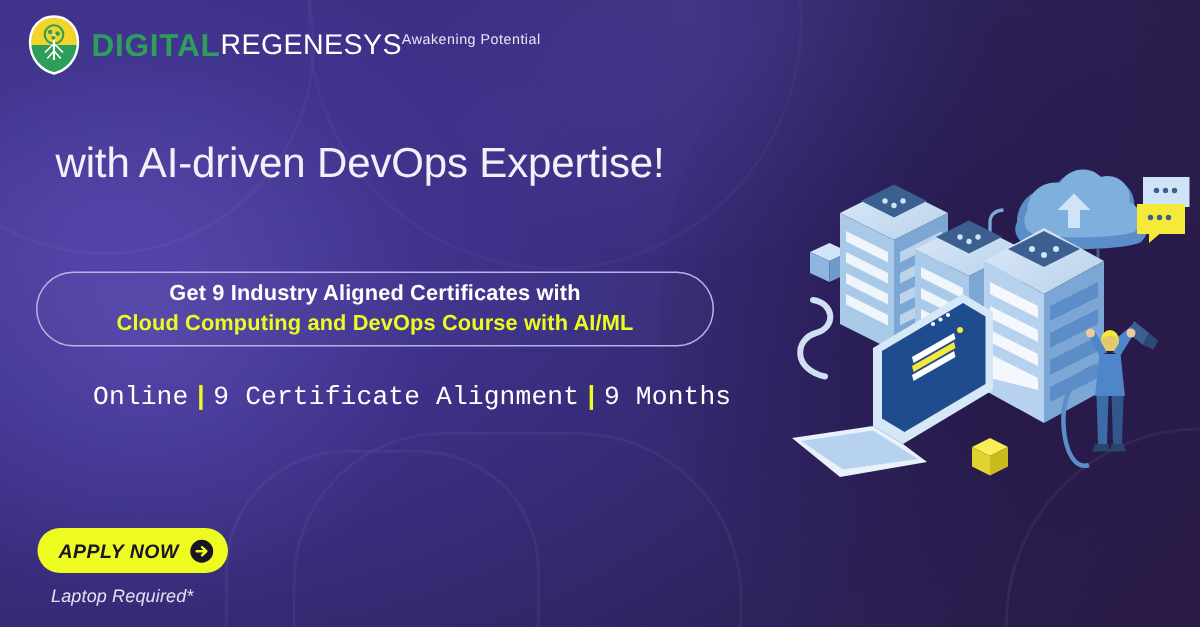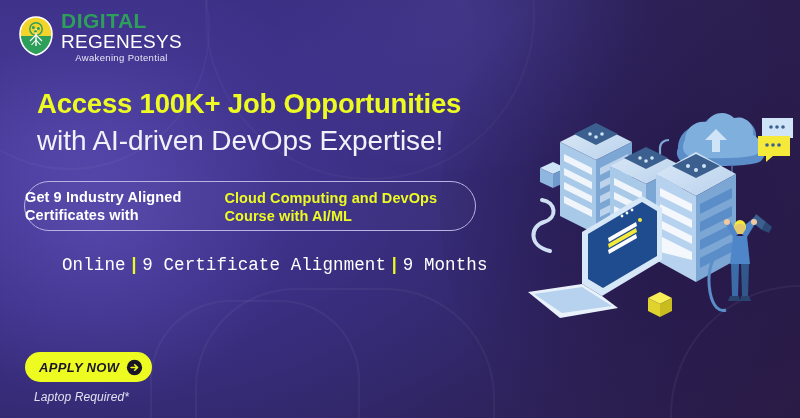--- a/index.html
+++ b/index.html
@@ -57,21 +57,21 @@
     background:radial-gradient(circle, rgba(30,15,55,0.55) 0%, rgba(30,15,55,0) 72%);
     border-radius:50%;
   }
 
   
   .logo{
     position:absolute; left:18px; top:10px;
     display:flex; align-items:center; gap:7px;
   }
   .logo-mark{ width:36px; height:40px; flex:none; }
-  .logo-text{ display:flex; flex-direction:column; line-height:1; }
+  .logo-text{ display:flex; flex-direction:row; line-height:1; }
   .logo-digital{
     font-size:21px; font-weight:bold; letter-spacing:0.5px;
     color:#2e9e5b; font-family:"Liberation Sans", sans-serif;
   }
   .logo-regenesys{
     font-size:19px; font-weight:normal; letter-spacing:0.3px;
     color:#ffffff; margin-top:1px;
   }
   .logo-tag{
     font-size:9.5px; color:#e9e6f5; letter-spacing:0.35px;
@@ -92,21 +92,21 @@
     letter-spacing:-0.1px; line-height:1.2; margin-top:4px;
     white-space:nowrap;
   }
 
   
   .pill{
     position:absolute; left:24px; top:181px;
     width:452px; height:50px;
     border:1.6px solid #b9b2e4;
     border-radius:26px;
-    display:flex; flex-direction:row;
+    display:flex; flex-direction:column;
     align-items:center; justify-content:center;
     background:rgba(255,255,255,0.018);
   }
   .pill-line-1{
     font-size:14.5px; font-weight:bold; color:#ffffff;
     letter-spacing:0.1px; line-height:1.25;
   }
   .pill-line-2{
     font-size:14.5px; font-weight:bold; color:#edfb21;
     letter-spacing:0.1px; line-height:1.25; margin-top:2px;
@@ -179,21 +179,20 @@
       <circle cx="17.6" cy="15.2" r="1.3" fill="#2e9e5b"></circle>
     </svg>
     <div class="logo-text">
       <div class="logo-digital">DIGITAL</div>
       <div class="logo-regenesys">REGENESYS</div>
       <div class="logo-tag">Awakening Potential</div>
     </div>
   </div>
 
   <div class="headline">
-    <div class="headline-1">Access 100K+ Job Opportunities</div>
     <div class="headline-2">with AI-driven DevOps Expertise!</div>
   </div>
 
   <div class="pill">
     <div class="pill-line-1">Get 9 Industry Aligned Certificates with</div>
     <div class="pill-line-2">Cloud Computing and DevOps Course with AI/ML</div>
   </div>
 
   <div class="meta">
     <span>Online</span><span class="sep">|</span><span>9 Certificate Alignment</span><span class="sep">|</span><span>9 Months</span>

